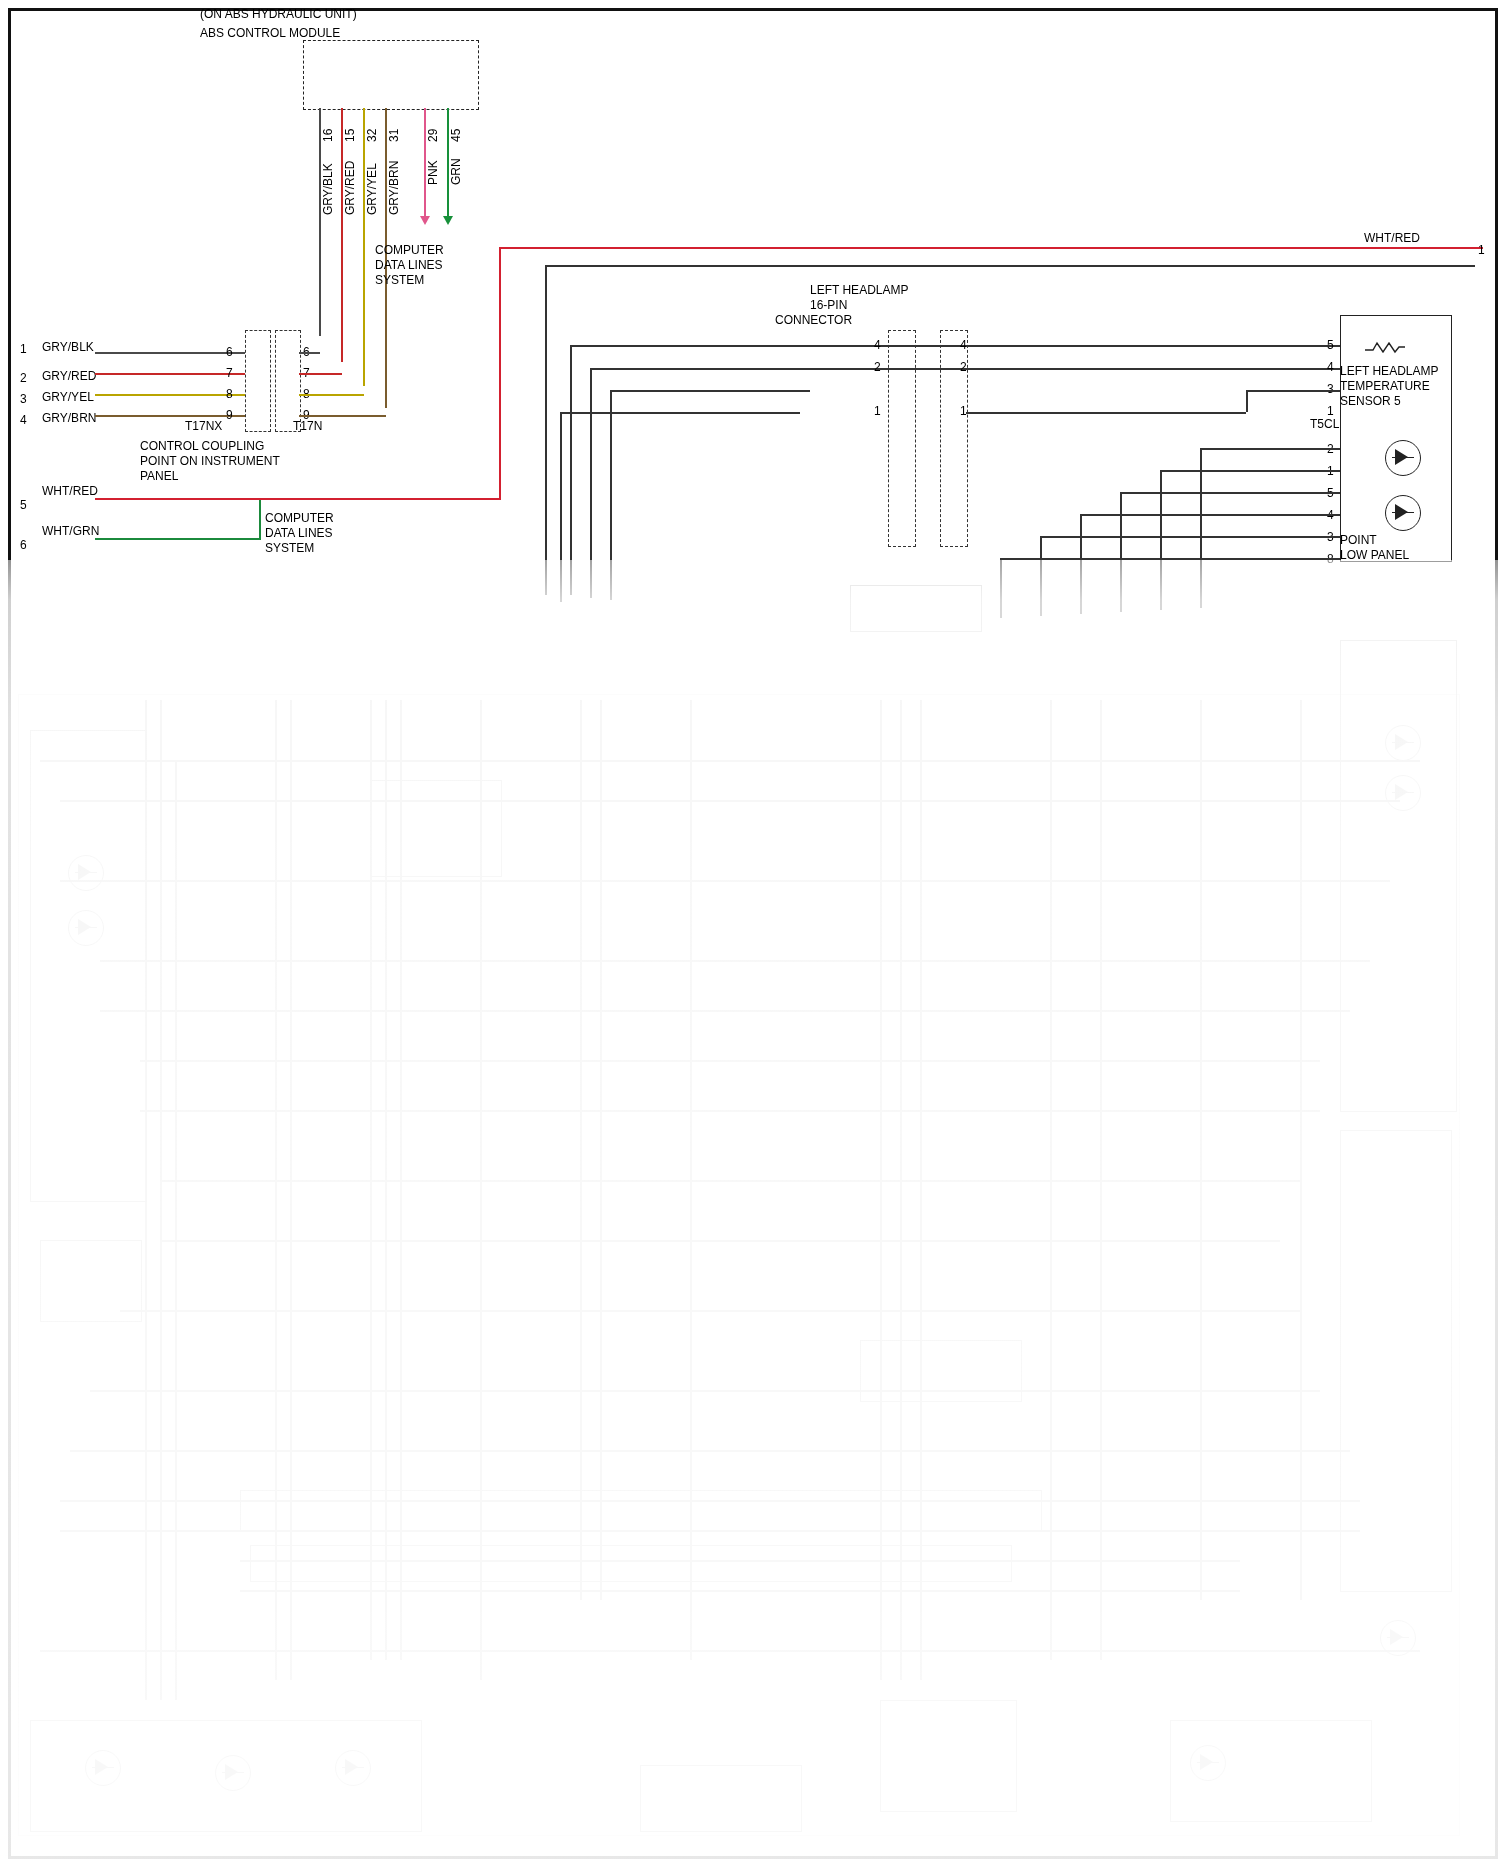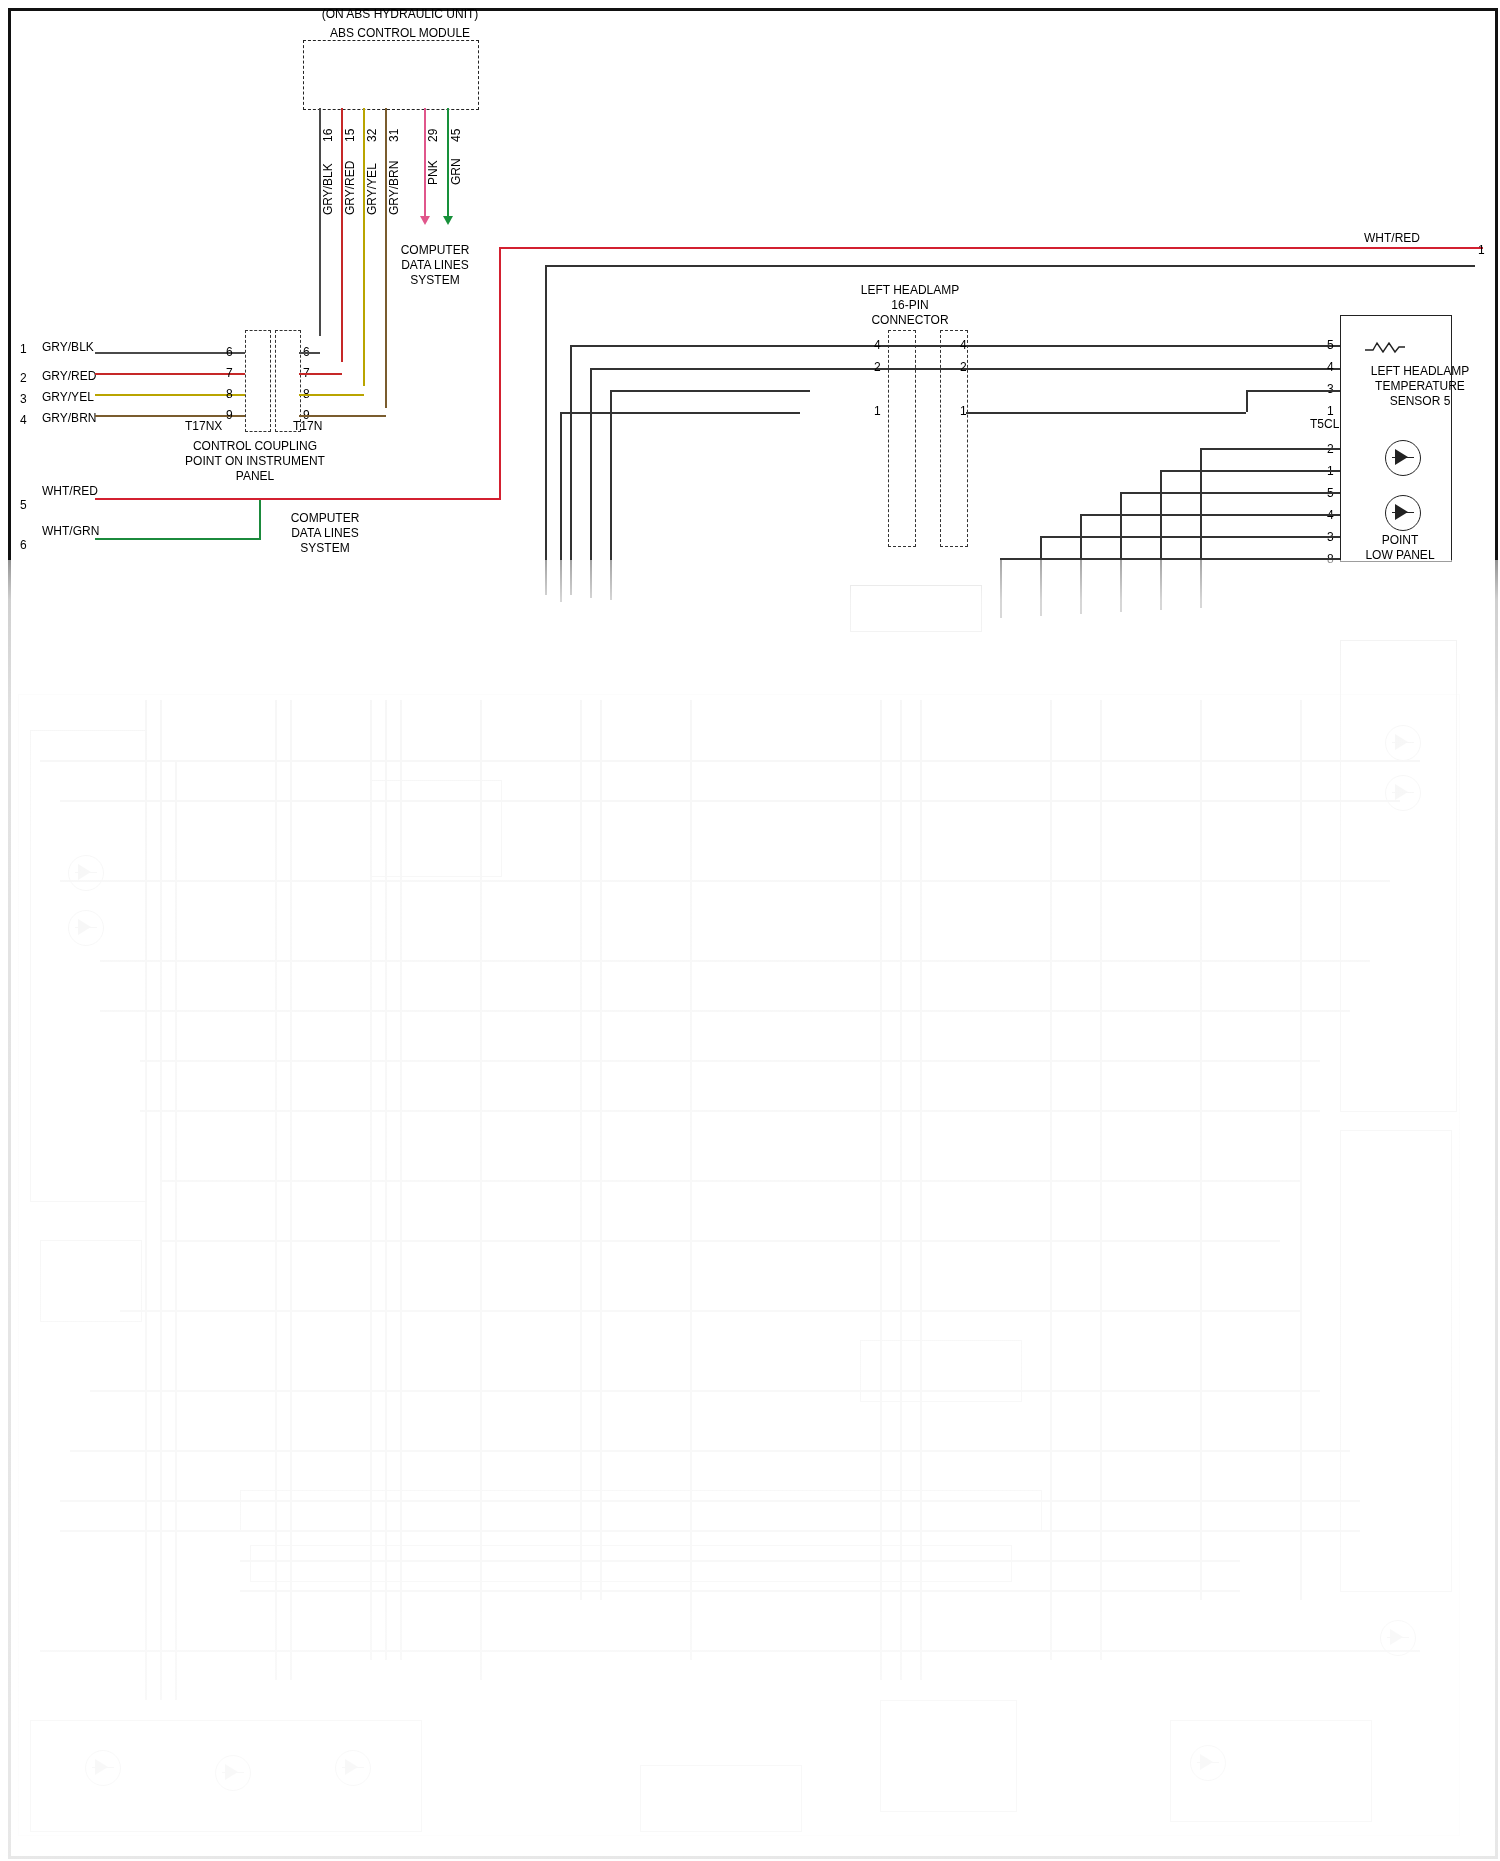--- a/index.html
+++ b/index.html
@@ -14,21 +14,21 @@
   .layer{position:absolute;left:0;top:0;width:1500px;height:1861px;}
   .crisp{z-index:5;}
   .ghost{z-index:2;opacity:.30;filter:grayscale(1);}
   .fadecover{
     position:absolute;left:0;top:560px;width:1500px;height:1301px;
     background:linear-gradient(to bottom, rgba(255,255,255,.55) 0px, rgba(255,255,255,.80) 40px, rgba(255,255,255,.88) 160px, rgba(255,255,255,.90) 100%);
     z-index:6;pointer-events:none;
   }
 
   .lbl{position:absolute;font-size:12px;line-height:13px;white-space:pre;}
-  .lbl.c{text-align:center;}
+  .lbl.c{text-align:left;}
   .lbl.r{text-align:right;}
   .vlbl{position:absolute;font-size:12px;line-height:12px;white-space:nowrap;
         transform-origin:left top;transform:rotate(-90deg);}
   .num{position:absolute;font-size:12px;}
 
   .wire{position:absolute;background:#111;}
   .h{height:1.5px;}
   .v{width:1.5px;}
   .w-gryblk{background:#4a4a4a;}
   .w-gryred{background:#c62828;}
@@ -220,21 +220,21 @@
     <div class="wire v w-blk" style="left:570px;top:345px;height:250px;"></div>
     <div class="wire h w-blk" style="left:590px;top:368px;width:750px;"></div>
     <div class="wire v w-blk" style="left:590px;top:368px;height:230px;"></div>
     <div class="wire h w-blk" style="left:610px;top:390px;width:200px;"></div>
     <div class="wire v w-blk" style="left:610px;top:390px;height:210px;"></div>
     <div class="wire h w-blk" style="left:560px;top:412px;width:240px;"></div>
     <div class="wire v w-blk" style="left:560px;top:412px;height:190px;"></div>
 
     <div class="lbl c" style="left:810px;top:284px;width:200px;">LEFT HEADLAMP</div>
     <div class="lbl c" style="left:810px;top:299px;width:200px;">16-PIN</div>
-    <div class="lbl c" style="left:810px;top:314px;width:200px;">CONNECTOR</div>
+    <div class="lbl c" style="left:775px;top:314px;width:200px;">CONNECTOR</div>
     <div class="conn" style="left:888px;top:330px;width:26px;height:215px;"></div>
     <div class="conn" style="left:940px;top:330px;width:26px;height:215px;"></div>
 
     <div class="num" style="left:874px;top:338px;">4</div>
     <div class="num" style="left:874px;top:360px;">2</div>
     <div class="num" style="left:874px;top:404px;">1</div>
     <div class="num" style="left:960px;top:338px;">4</div>
     <div class="num" style="left:960px;top:360px;">2</div>
     <div class="num" style="left:960px;top:404px;">1</div>
 

